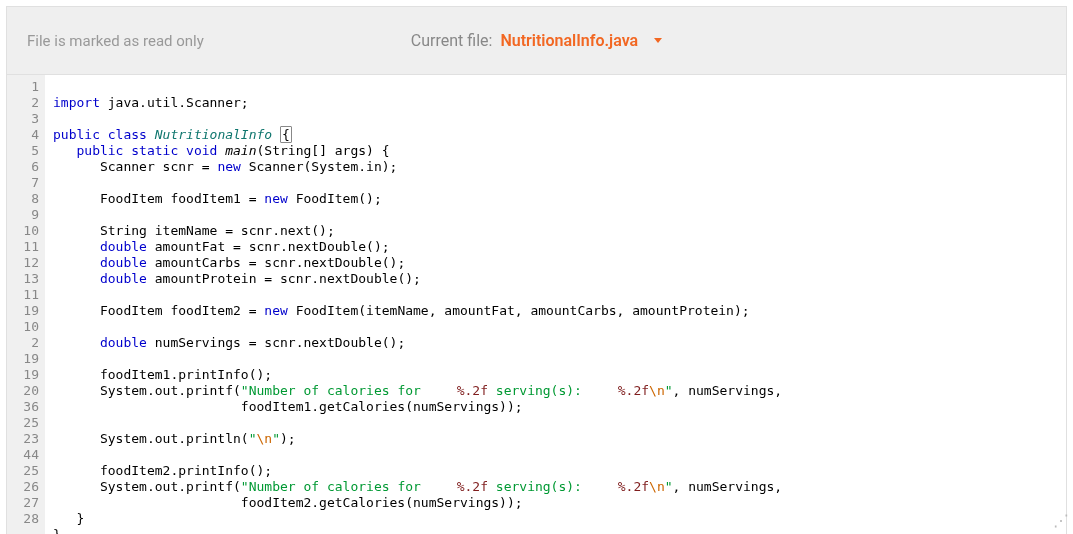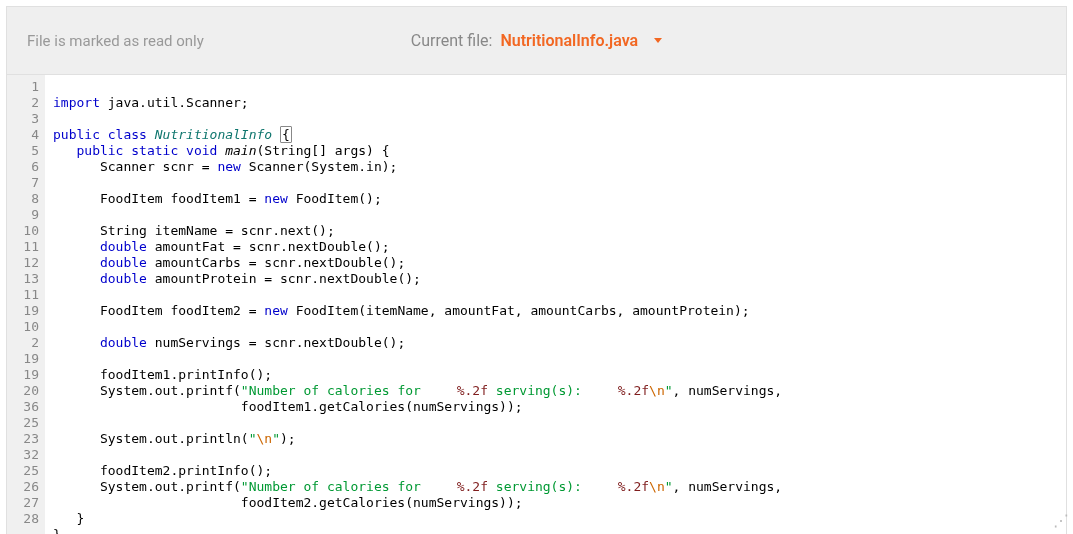--- a/index.html
+++ b/index.html
@@ -141,21 +141,21 @@
         <div>11</div>
         <div>19</div>
         <div>10</div>
         <div>2</div>
         <div>19</div>
         <div>19</div>
         <div>20</div>
         <div>36</div>
         <div>25</div>
         <div>23</div>
-        <div>32</div>
+        <div>44</div>
         <div>25</div>
         <div>26</div>
         <div>27</div>
         <div>28</div>
       </div>
     <div class="code" id="code"><div class="line"><span class="kw">import</span><span> java.util.Scanner;</span></div><div class="line">&nbsp;</div><div class="line"><span class="kw">public</span><span> </span><span class="kw">class</span><span> </span><span class="cls">NutritionalInfo</span><span> </span><span class="box-brace">{</span></div><div class="line"><span>   </span><span class="kw">public</span><span> </span><span class="kw">static</span><span> </span><span class="kw">void</span><span> </span><span class="meth">main</span><span>(String[] args) {</span></div><div class="line"><span>      Scanner scnr = </span><span class="kw">new</span><span> Scanner(System.in);</span></div><div class="line">&nbsp;</div><div class="line"><span>      FoodItem foodItem1 = </span><span class="kw">new</span><span> FoodItem();</span></div><div class="line">&nbsp;</div><div class="line"><span>      String itemName = scnr.next();</span></div><div class="line"><span>      </span><span class="kw">double</span><span> amountFat = scnr.nextDouble();</span></div><div class="line"><span>      </span><span class="kw">double</span><span> amountCarbs = scnr.nextDouble();</span></div><div class="line"><span>      </span><span class="kw">double</span><span> amountProtein = scnr.nextDouble();</span></div><div class="line">&nbsp;</div><div class="line"><span>      FoodItem foodItem2 = </span><span class="kw">new</span><span> FoodItem(itemName, amountFat, amountCarbs, amountProtein);</span></div><div class="line">&nbsp;</div><div class="line"><span>      </span><span class="kw">double</span><span> numServings = scnr.nextDouble();</span></div><div class="line">&nbsp;</div><div class="line"><span>      foodItem1.printInfo();</span></div><div class="line"><span>      System.out.printf(</span><span class="str">"Number of calories for </span><span class="fmt">%.2f</span><span class="str"> serving(s): </span><span class="fmt">%.2f</span><span class="esc">\n</span><span class="str">"</span><span>, numServings,</span></div><div class="line"><span>                        foodItem1.getCalories(numServings));</span></div><div class="line">&nbsp;</div><div class="line"><span>      System.out.println(</span><span class="str">"</span><span class="esc">\n</span><span class="str">"</span><span>);</span></div><div class="line">&nbsp;</div><div class="line"><span>      foodItem2.printInfo();</span></div><div class="line"><span>      System.out.printf(</span><span class="str">"Number of calories for </span><span class="fmt">%.2f</span><span class="str"> serving(s): </span><span class="fmt">%.2f</span><span class="esc">\n</span><span class="str">"</span><span>, numServings,</span></div><div class="line"><span>                        foodItem2.getCalories(numServings));</span></div><div class="line"><span>   }</span></div><div class="line"><span>}</span></div></div>
   </div>
 </div>
 
 <div class="resize-handle">⋰</div>

